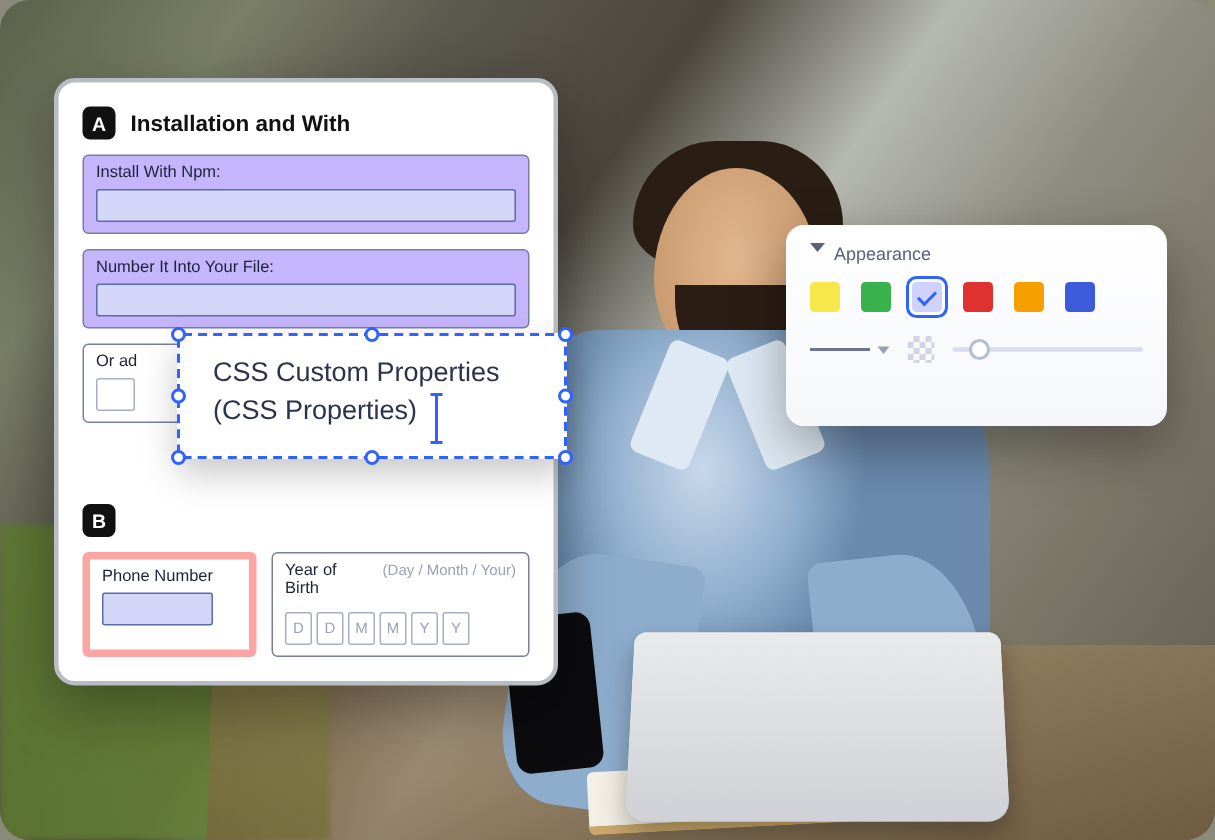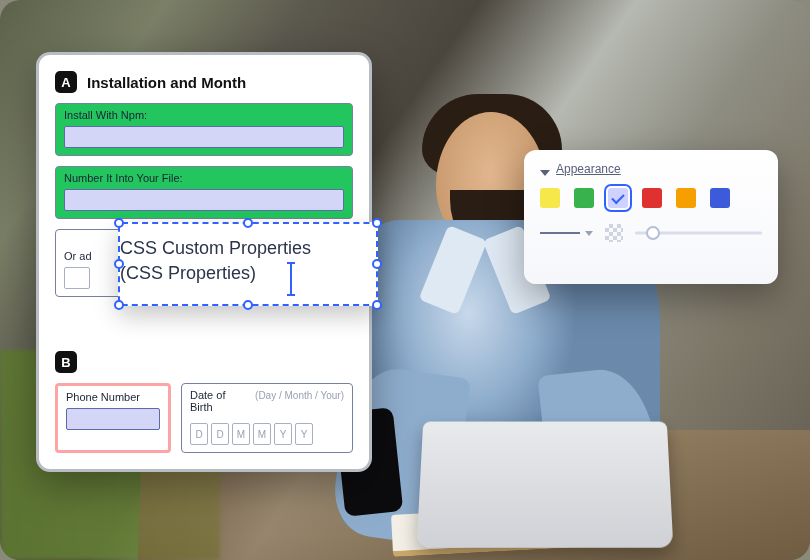--- a/index.html
+++ b/index.html
@@ -56,65 +56,65 @@
     font-size: 13px; font-weight: 700;
   }
   .section-title {
     font-size: 15px; font-weight: 700; color:#111;
   }
   .field {
     border: 1px solid #77809c;
     border-radius: 4px;
     padding: 5px 8px 7px 8px;
     margin-bottom: 10px;
-    background:#22c55e;
+    background:#c4b5fd;
   }
   .field-label {
     font-size: 11px; color:#1c2336; margin-bottom:5px;
   }
   .field-input {
     height: 22px;
     background: #d4d6f7;
     border: 1px solid #5c6aa8;
     border-radius: 2px;
     width: 100%;
   }
   .row-or {
     display:flex; gap:10px;
   }
   .or-field {
     border: 1px solid #77809c; border-radius:4px;
-    padding:20px 8px 7px 8px; background:#fff;
+    padding:5px 8px 7px 8px; background:#fff;
     width: 68px;
   }
   .or-field .tiny {
     width:26px; height:22px; border:1px solid #a8afc4; border-radius:2px; background:#fff;
   }
   .bottom-row { display:flex; gap:10px; }
-  .phone-field { flex:0 0 116px; border:3px solid #fca5a5; border-radius:4px; padding:5px 8px 7px 8px; }
+  .phone-field { flex:0 0 116px; border:5px solid #fca5a5; border-radius:4px; padding:5px 24px 7px 8px;text-align:right; }
   .phone-field .slot { height:22px; background:#d4d6f7; border:1px solid #5c6aa8; border-radius:2px; }
   .dob-field { flex:1; border:1px solid #77809c; border-radius:4px; padding:5px 8px 7px 8px; overflow:hidden; }
   .dob-head { display:flex; align-items:baseline; gap:6px; }
   .dob-hint { font-size:10px; color:#9aa1b4; white-space:nowrap; }
   .dob-boxes { display:flex; gap:3px; margin-top:5px; }
   .dob-boxes .b {
     width:18px; height:22px; border:1px solid #a8afc4; border-radius:2px;
     display:flex; align-items:center; justify-content:center;
     font-size:10px; color:#9aa1b4;
   }
 
   
   .floating {
     position:absolute;
     left: 118px; top: 222px;
     width: 260px;
     background:#fff;
     border: 2px dashed #2f62ff;
     border-radius: 4px;
-    padding: 12px 14px 18px 0;
+    padding: 12px 14px 18px 22px;
     box-shadow: 0 10px 24px rgba(0,0,0,.22);
   }
   .floating-text {
     font-size: 18px;
     line-height: 1.4;
     color:#2c344b;
   }
   .handle {
     position:absolute; width:10px; height:10px; border:2px solid #2f62ff; background:#fff; border-radius:50%;
   }
@@ -136,21 +136,21 @@
   
   .appearance {
     position:absolute;
     right: 32px; top: 150px;
     width: 254px; height: 134px;
     background: linear-gradient(#ffffff,#f6f7fb);
     border-radius: 12px;
     box-shadow: 0 14px 36px rgba(0,0,0,.35);
     padding: 12px 16px 14px 16px;
   }
-  .appearance-head { display:flex; align-items:flex-end; gap:6px; margin-bottom:12px; color:#5a607a; font-size:12px;text-decoration:underline;}
+  .appearance-head { display:flex; align-items:flex-start; gap:6px; margin-bottom:12px; color:#5a607a; font-size:12px;}
   .appearance-head .tri {
     width:0;height:0;border-left:5px solid transparent;border-right:5px solid transparent;border-top:6px solid #5a607a;
   }
   .swatches { display:flex; gap:14px; align-items:center; margin-bottom:16px; }
   .sw {
     width:20px; height:20px; border-radius:3px; position:relative;
   }
   .sw.checked { outline:2px solid #2f62ff; outline-offset:2px; background:#cfd2ff; }
   .sw.checked::after {
     content:""; position:absolute; left:4px; top:6px; width:10px; height:5px;
@@ -230,21 +230,21 @@
   <div class="arm-l"></div>
   <div class="arm-r"></div>
   <div class="notebook"></div>
   <div class="phone"></div>
   <div class="laptop"></div>
 </div>
 
 <div class="form-card">
   <div class="section-head">
     <div class="section-badge">A</div>
-    <div class="section-title">Installation and Month</div>
+    <div class="section-title">Installation and With</div>
   </div>
 
   <div class="field">
     <div class="field-label">Install With Npm:</div>
     <div class="field-input"></div>
   </div>
 
   <div class="field">
     <div class="field-label">Number It Into Your File:</div>
     <div class="field-input"></div>
@@ -262,21 +262,21 @@
   </div>
 
 
   <div class="bottom-row">
     <div class="phone-field">
       <div class="field-label">Phone Number</div>
       <div class="slot"></div>
     </div>
     <div class="dob-field">
       <div class="dob-head">
-        <div class="field-label">Date of Birth</div>
+        <div class="field-label">Year of Birth</div>
         <div class="dob-hint">(Day / Month / Your)</div>
       </div>
       <div class="dob-boxes">
         <div class="b">D</div>
         <div class="b">D</div>
         <div class="b">M</div>
         <div class="b">M</div>
         <div class="b">Y</div>
         <div class="b">Y</div>
       </div>

